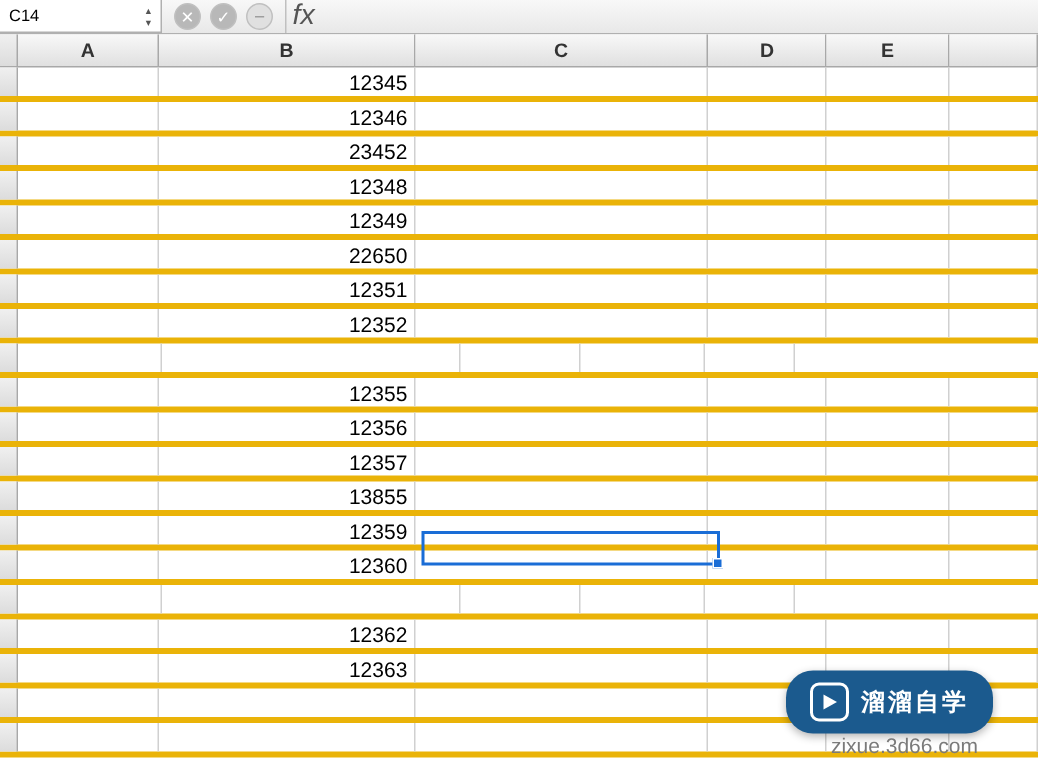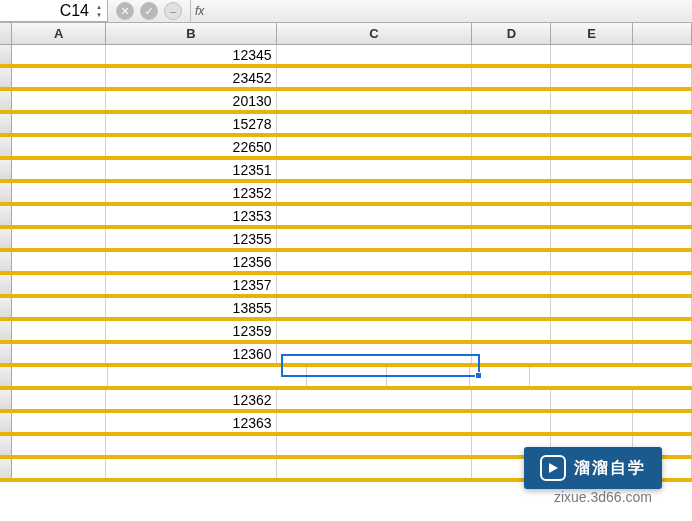--- a/index.html
+++ b/index.html
@@ -28,22 +28,21 @@
       align-items: center;
       padding-left: 6px;
       background: #fff;
       border: 1px solid #b0b0b0;
       border-top: none;
       border-left: none;
       margin-right: 0;
     }
     .name-box-text {
       flex: 1;
-      font-size: 16px;
-      text-align: right;
+      font-size: 11px;
     }
     .stepper {
       display: flex;
       flex-direction: column;
       margin-left: 4px;
       margin-right: 2px;
     }
     .stepper-btn {
       width: 12px;
       height: 8px;
@@ -70,21 +69,21 @@
       align-items: center;
       justify-content: center;
       font-size: 11px;
       color: #888;
       background: #e0e0e0;
       border: 1px solid #c0c0c0;
     }
     .round-icon.dark { background: #b8b8b8; color: #fff; }
     .fx-label {
       font-style: italic;
-      font-size: 12px;
+      font-size: 19px;
       color: #555;
       padding-left: 4px;
     }
     .formula-input {
       flex: 1;
       height: 100%;
     }
 
     
     .sheet {
@@ -165,21 +164,21 @@
       bottom: -4px;
       right: -4px;
     }
 
     
     .watermark {
       position: absolute;
       right: 30px;
       bottom: 32px;
       background: #1b5a8e;
-      border-radius: 3px;
+      border-radius: 18px;
       padding: 8px 16px;
       display: flex;
       align-items: center;
       gap: 8px;
       box-shadow: 0 2px 6px rgba(0,0,0,0.3);
     }
     .watermark-play {
       width: 26px;
       height: 26px;
       border: 2px solid #fff;
@@ -240,39 +239,48 @@
         <div class="cell col-A"></div>
         <div class="cell col-B num">12345</div>
         <div class="cell col-C"></div>
         <div class="cell col-D"></div>
         <div class="cell col-E"></div>
         <div class="cell col-F"></div>
       </div>
       <div class="row">
         <div class="row-header"></div>
         <div class="cell col-A"></div>
+        <div class="cell col-B num">12346</div>
+        <div class="cell col-C"></div>
+        <div class="cell col-D"></div>
+        <div class="cell col-E"></div>
+        <div class="cell col-F"></div>
+      </div>
+      <div class="row">
+        <div class="row-header"></div>
+        <div class="cell col-A"></div>
         <div class="cell col-B num">23452</div>
         <div class="cell col-C"></div>
         <div class="cell col-D"></div>
         <div class="cell col-E"></div>
         <div class="cell col-F"></div>
       </div>
       <div class="row">
         <div class="row-header"></div>
         <div class="cell col-A"></div>
-        <div class="cell col-B num">20130</div>
-        <div class="cell col-C"></div>
-        <div class="cell col-D"></div>
-        <div class="cell col-E"></div>
-        <div class="cell col-F"></div>
-      </div>
-      <div class="row">
-        <div class="row-header"></div>
-        <div class="cell col-A"></div>
-        <div class="cell col-B num">15278</div>
+        <div class="cell col-B num">12348</div>
+        <div class="cell col-C"></div>
+        <div class="cell col-D"></div>
+        <div class="cell col-E"></div>
+        <div class="cell col-F"></div>
+      </div>
+      <div class="row">
+        <div class="row-header"></div>
+        <div class="cell col-A"></div>
+        <div class="cell col-B num">12349</div>
         <div class="cell col-C"></div>
         <div class="cell col-D"></div>
         <div class="cell col-E"></div>
         <div class="cell col-F"></div>
       </div>
       <div class="row">
         <div class="row-header"></div>
         <div class="cell col-A"></div>
         <div class="cell col-B num">22650</div>
         <div class="cell col-C"></div>
@@ -294,21 +302,20 @@
         <div class="cell col-A"></div>
         <div class="cell col-B num">12352</div>
         <div class="cell col-C"></div>
         <div class="cell col-D"></div>
         <div class="cell col-E"></div>
         <div class="cell col-F"></div>
       </div>
       <div class="row">
         <div class="row-header"></div>
         <div class="cell col-A"></div>
-        <div class="cell col-B num">12353</div>
         <div class="cell col-C"></div>
         <div class="cell col-D"></div>
         <div class="cell col-E"></div>
         <div class="cell col-F"></div>
       </div>
       <div class="row">
         <div class="row-header"></div>
         <div class="cell col-A"></div>
         <div class="cell col-B num">12355</div>
         <div class="cell col-C"></div>

